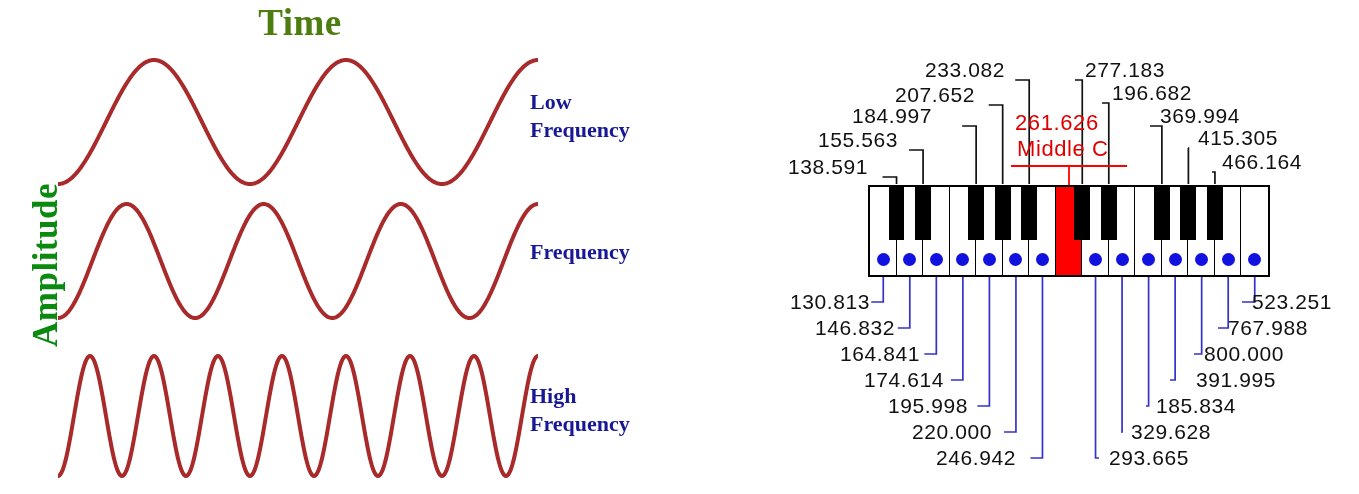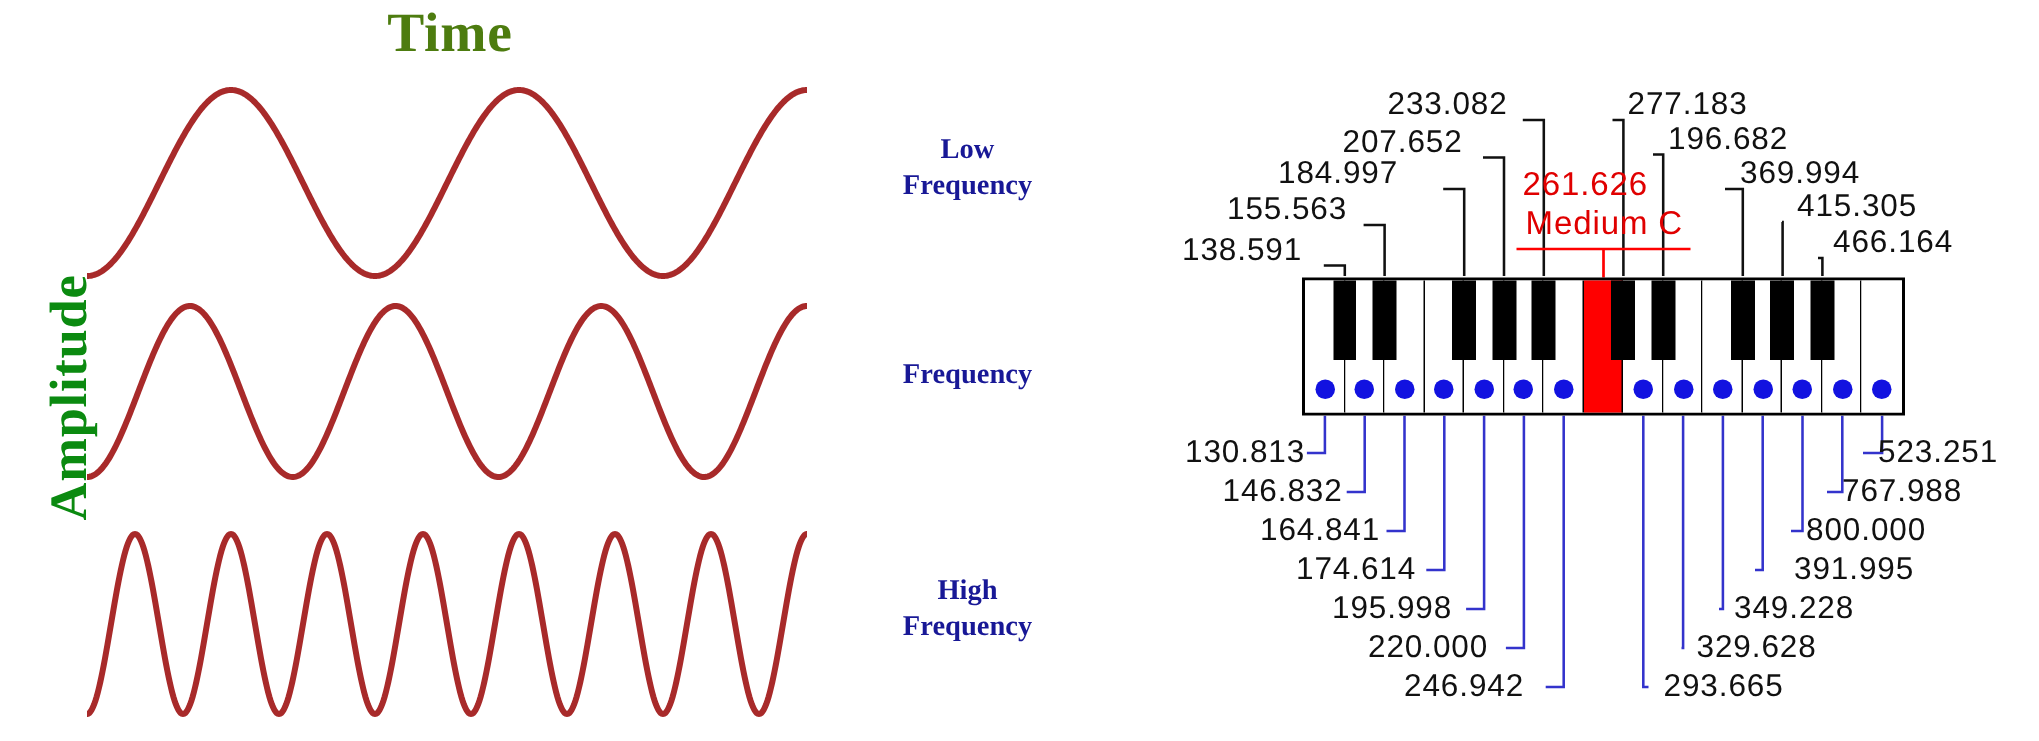--- a/index.html
+++ b/index.html
@@ -18,22 +18,22 @@
   #amplitude-title{position:absolute;left:-74px;top:245px;width:240px;
     text-align:center;font-family:"Liberation Serif",serif;font-weight:bold;
     font-size:35px;color:#0B8A10;transform:rotate(-90deg);
     transform-origin:center center;letter-spacing:.5px;white-space:nowrap;}
 
   .wave-svg{position:absolute;left:58px;}
   #wave-low{top:52px;}
   #wave-med{top:196px;}
   #wave-high{top:348px;}
 
-  .freq-label{position:absolute;text-align:center;
-    font-family:"Liberation Serif",serif;font-weight:bold;font-size:19px;
+  .freq-label{position:absolute;text-align:left;
+    font-family:"Liberation Serif",serif;font-weight:bold;font-size:22px;
     color:#181896;line-height:1.28;width:230px;}
   #label-low{left:530px;top:88px;}
   #label-med{left:530px;top:238px;}
   #label-high{left:530px;top:382px;}
 
   
   #right-panel{position:absolute;left:760px;top:0;width:599px;height:494px;}
   #piano-area{position:absolute;left:0;top:0;width:599px;height:494px;}
 
   
@@ -173,31 +173,31 @@
           <div class="num-label" style="top: 128px; left: 58px;">155.563</div>
           <div class="num-label" style="top: 104px; left: 92px;">184.997</div>
           <div class="num-label" style="top: 83px; left: 135px;">207.652</div>
           <div class="num-label" style="top: 58px; left: 165px;">233.082</div>
           <div class="num-label" style="top: 58px; left: 325px;">277.183</div>
           <div class="num-label" style="top: 81px; left: 352px;">196.682</div>
           <div class="num-label" style="top: 104px; left: 400px;">369.994</div>
           <div class="num-label" style="top: 126px; left: 438px;">415.305</div>
           <div class="num-label" style="top: 150px; left: 462px;">466.164</div>
           <div class="num-label red mid-c" style="top: 110px; left: 255px;">261.626</div>
-          <div class="num-label red mid-c" style="top: 136px; left: 257px;">Medium C</div>
+          <div class="num-label red mid-c" style="top: 136px; left: 257px;">Middle C</div>
           <div class="num-label" style="top: 290px; left: 30px;">130.813</div>
           <div class="num-label" style="top: 316px; left: 55px;">146.832</div>
           <div class="num-label" style="top: 342px; left: 80px;">164.841</div>
           <div class="num-label" style="top: 368px; left: 104px;">174.614</div>
           <div class="num-label" style="top: 394px; left: 128px;">195.998</div>
           <div class="num-label" style="top: 420px; left: 152px;">220.000</div>
           <div class="num-label" style="top: 446px; left: 176px;">246.942</div>
           <div class="num-label" style="top: 446px; left: 349px;">293.665</div>
           <div class="num-label" style="top: 420px; left: 371px;">329.628</div>
-          <div class="num-label" style="top: 394px; left: 396px;">349.228</div>
+          <div class="num-label" style="top: 394px; left: 396px;">185.834</div>
           <div class="num-label" style="top: 368px; left: 420px; margin-left: 16px;">391.995</div>
           <div class="num-label" style="top: 342px; left: 444px;">800.000</div>
           <div class="num-label" style="top: 316px; left: 468px;">767.988</div>
           <div class="num-label" style="top: 290px; left: 492px;">523.251</div>
         </div>
     </div>
   </div>
 
 </div>
 

